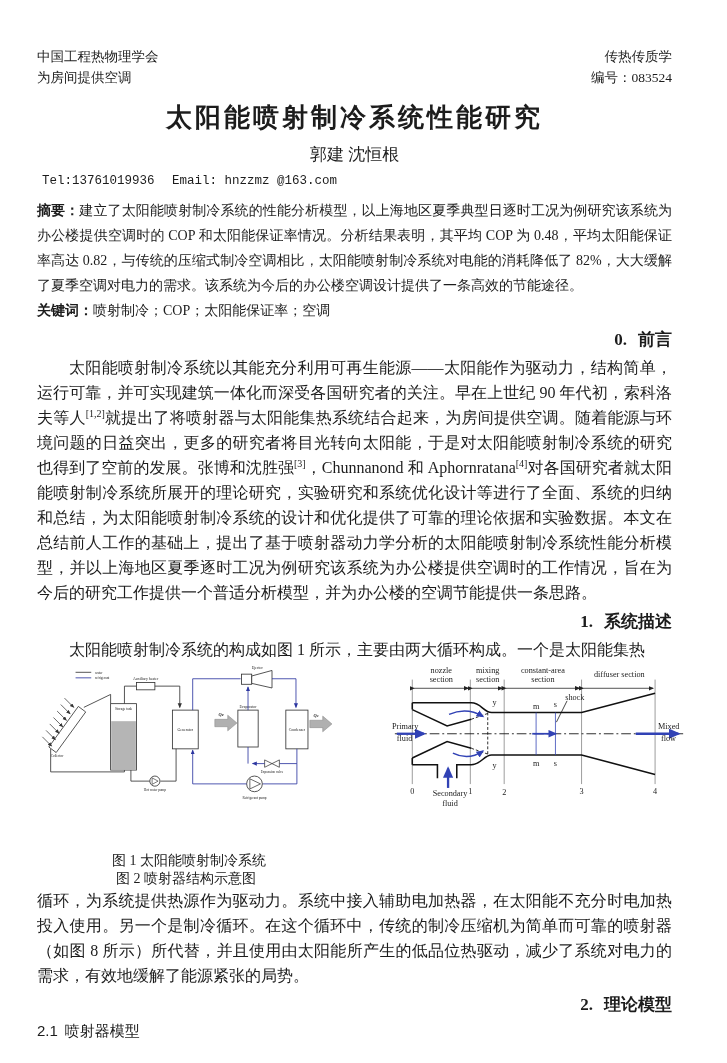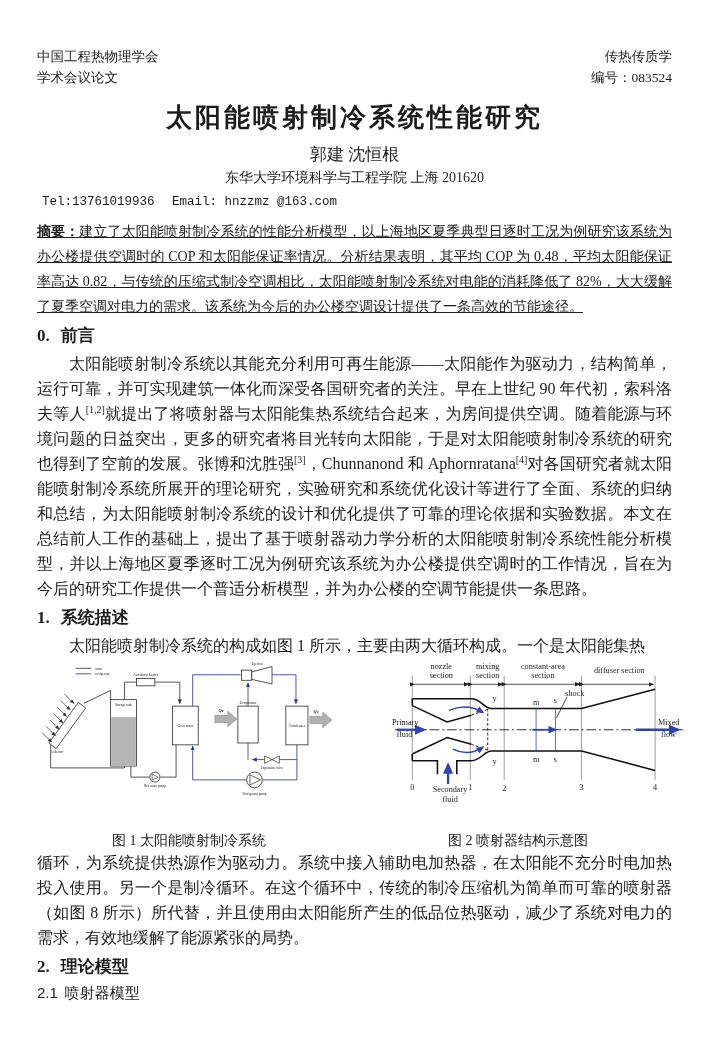--- a/index.html
+++ b/index.html
@@ -13,72 +13,72 @@
   .hdr-row { display:flex; justify-content:space-between; font-size:13.5px; line-height:21px; }
 
   .title { text-align:center; font-family:Liberation Mono, monospace;
            font-weight:700; font-size:26px; letter-spacing:3px; margin:12px 0 8px 0; }
   .authors { text-align:center; font-size:17px; line-height:24px; }
   .affil   { text-align:center; font-size:14px; line-height:21px; }
   .contact { text-align:left; font-size:12.5px; line-height:19px; margin-top:5px;
              font-family:Liberation Mono, monospace; }
   .contact span { margin:0 5px; }
 
-  .abstract, .keywords { font-size:14px; line-height:25px; text-align:justify; margin:0;text-decoration:underline; }
+  .abstract, .keywords { font-size:14px; line-height:25px; text-align:justify; margin:0; }
   .abstract { margin-top:7px; }
   .blabel { font-weight:700; font-family:"Liberation Sans","DejaVu Sans",sans-serif; }
 
   h2 { font-family:"Liberation Sans","DejaVu Sans",sans-serif; font-weight:700;
-       font-size:17px; margin:5px 0 3px 0; line-height:24px; }
+       font-size:17px; margin:5px 0 3px 0; line-height:24px;text-align:right; }
   h2 .hnum { font-family:"Liberation Serif",serif; font-weight:700; }
   h2 .ht { margin-left:11px; }
   h3 { font-family:"Liberation Sans","DejaVu Sans",sans-serif; font-weight:400;
        font-size:15px; margin:3px 0 0 0; line-height:22px; }
   h3 .ht { margin-left:7px; }
 
   p.body { font-size:16px; line-height:25px; text-align:justify; margin:0; }
   .indent { text-indent:2em; }
   sup { font-size:10px; line-height:0; }
 
   .figures { display:flex; align-items:flex-start; margin:2px -28px 0 -14px;gap:36px; }
   .figures figure { margin:0; padding:0; }
-  .captions { display:flex; margin:2px -28px 0 -14px; font-size:14px; }
+  .captions { display:flex; margin:18px -28px 0 -14px; font-size:14px;flex-direction:column; }
   .captions .cap { text-align:center; }
   .cap1 { width:332px; }
   .cap2 { width:326px; }
 
   svg text { font-family:"Liberation Serif","DejaVu Serif",serif; fill:#222; }
   .f1-lbl { font-size:4.2px; }
   .f1-lbl-s { font-size:3.7px; }
   .f1-q { font-size:4.8px; font-weight:bold; font-style:italic; }
   .f2-lbl { font-size:8.5px; }
 </style>
 </head>
 <body>
 
 <div class="page">
 
   <div class="hdr-row">
     <span>中国工程热物理学会</span>
     <span>传热传质学</span>
   </div>
   <div class="hdr-row">
-    <span>学术会议论文</span>
+    <span>为房间提供空调</span>
     <span>编号：083524</span>
   </div>
 
   <div class="title">太阳能喷射制冷系统性能研究</div>
   <div class="authors">郭建 沈恒根</div>
-  <div class="affil">东华大学环境科学与工程学院 上海 201620</div>
   <div class="contact">
     <span>Tel:13761019936</span>
     <span>Email: hnzzmz @163.com</span>
   </div>
 
   <p class="abstract"><span class="blabel">摘要：</span><span>建立了太阳能喷射制冷系统的性能分析模型，以上海地区夏季典型日逐时工况为例研究该系统为办公楼提供空调时的 COP 和太阳能保证率情况。分析结果表明，其平均 COP 为 0.48，平均太阳能保证率高达 0.82，与传统的压缩式制冷空调相比，太阳能喷射制冷系统对电能的消耗降低了 82%，大大缓解了夏季空调对电力的需求。该系统为今后的办公楼空调设计提供了一条高效的节能途径。</span></p>
+  <p class="keywords"><span class="blabel">关键词：</span><span>喷射制冷；COP；太阳能保证率；空调</span></p>
 
   <h2><span class="hnum">0.</span><span class="ht">前言</span></h2>
   <p class="body indent"><span>太阳能喷射制冷系统以其能充分利用可再生能源——太阳能作为驱动力，结构简单，运行可靠，并可实现建筑一体化而深受各国研究者的关注。早在上世纪 90 年代初，索科洛夫等人</span><sup>[1,2]</sup><span>就提出了将喷射器与太阳能集热系统结合起来，为房间提供空调。随着能源与环境问题的日益突出，更多的研究者将目光转向太阳能，于是对太阳能喷射制冷系统的研究也得到了空前的发展。张博和沈胜强</span><sup>[3]</sup><span>，Chunnanond 和 Aphornratana</span><sup>[4]</sup><span>对各国研究者就太阳能喷射制冷系统所展开的理论研究，实验研究和系统优化设计等进行了全面、系统的归纳和总结，为太阳能喷射制冷系统的设计和优化提供了可靠的理论依据和实验数据。本文在总结前人工作的基础上，提出了基于喷射器动力学分析的太阳能喷射制冷系统性能分析模型，并以上海地区夏季逐时工况为例研究该系统为办公楼提供空调时的工作情况，旨在为今后的研究工作提供一个普适分析模型，并为办公楼的空调节能提供一条思路。</span></p>
 
   <h2><span class="hnum">1.</span><span class="ht">系统描述</span></h2>
   <p class="body indent">太阳能喷射制冷系统的构成如图 1 所示，主要由两大循环构成。一个是太阳能集热</p>
 
   <div class="figures">
 
     <figure>

